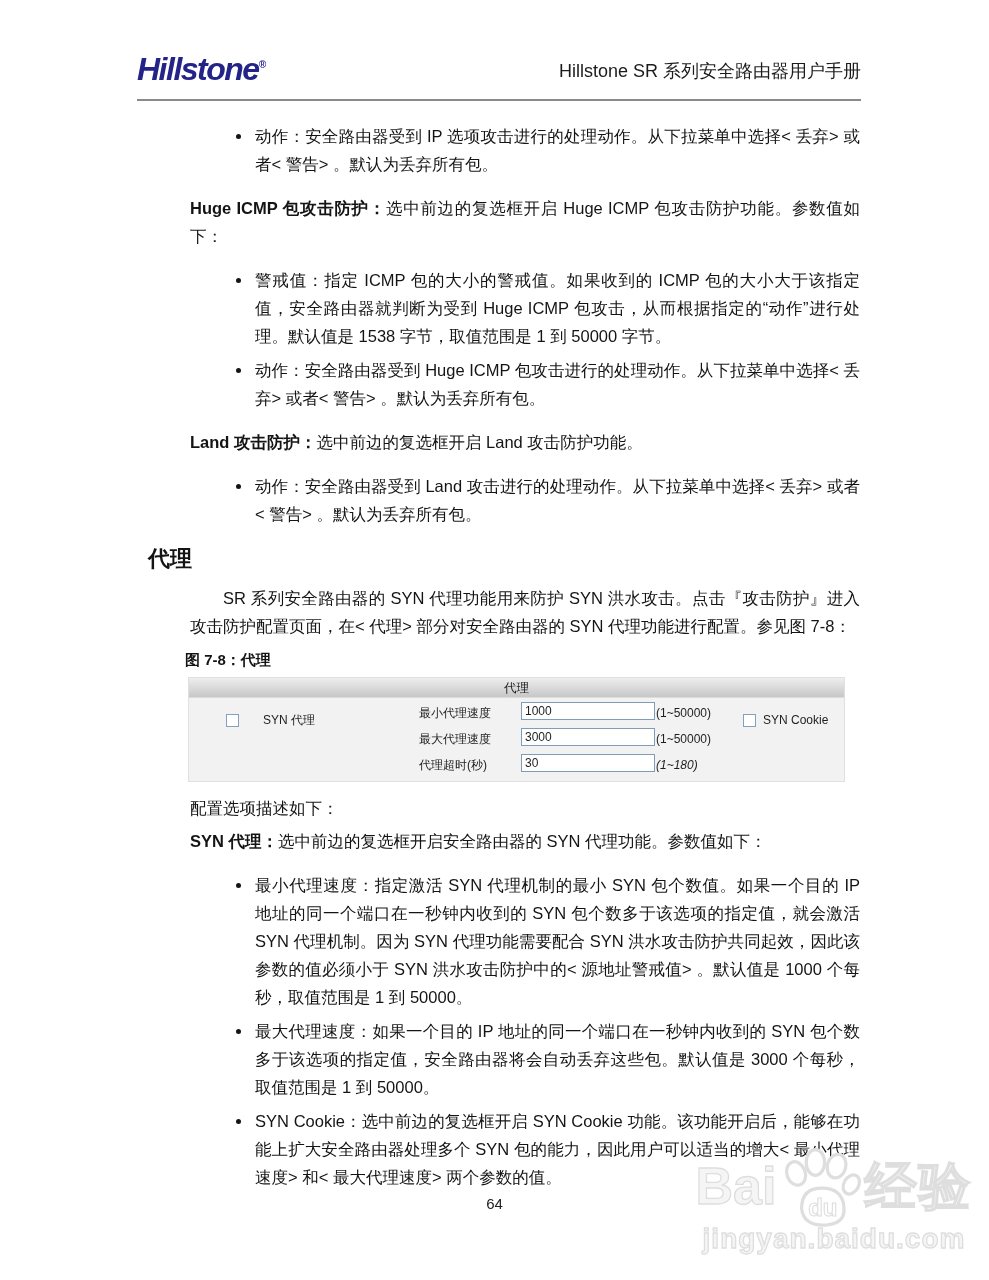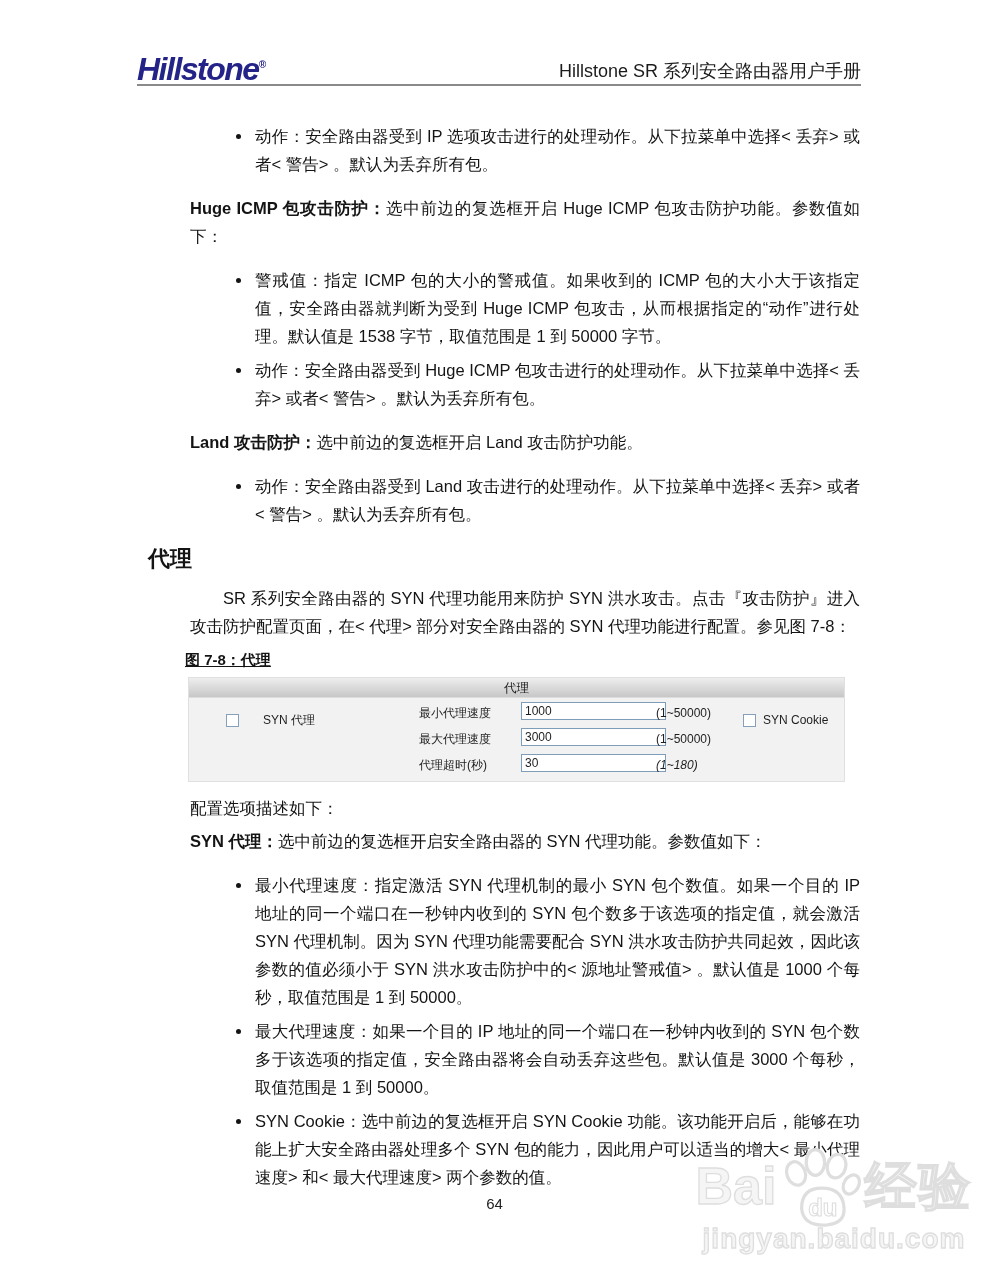--- a/index.html
+++ b/index.html
@@ -11,41 +11,41 @@
     background: #ffffff;
     overflow: hidden;
     font-family: "Liberation Sans", "DejaVu Sans", sans-serif;
     color: #141414;
   }
   
   .header {
     position: absolute; top: 50px; left: 137px; right: 128px;
     display: flex; justify-content: space-between; align-items: flex-end;
     border-bottom: 2px solid #8a8a8a;
-    padding-bottom: 0;
+    padding-bottom: 15px;
   }
   .logo {
     font-size: 32px; font-weight: bold; font-style: italic;
     color: #232388; letter-spacing: -1.5px; line-height: 30px;
   }
   .logo .reg { font-size: 10px; vertical-align: super; letter-spacing: 0; }
   .header-title { font-size: 18px; color: #1b1b1b; padding-bottom: 1px; }
 
   
   .content {
     position: absolute; top: 106px; left: 148px; width: 712px;
     font-size: 16.5px; line-height: 28px;
   }
   .para { margin: 5px 0 5px 42px; text-align: justify; }
   .para.intro { text-indent: 2em; }
   .lead { font-weight: bold; }
   ul.bullets { list-style: disc outside; margin: 16px 0; padding-left: 105px; }
   ul.bullets li { text-align: justify; margin: 6px 0; padding-left: 2px; }
   .h1 { font-size: 22px; font-weight: bold; margin: 16px 0 10px 0; line-height: 30px; }
-  .caption { font-size: 15px; font-weight: bold; margin: 10px 0 7px 37px; line-height: 20px; text-decoration: underline; }
+  .caption { font-size: 15px; font-weight: bold; margin: 10px 0 7px 37px; line-height: 20px; }
 
   
   .panel {
     margin-left: 40px; width: 657px;
     background: #f2f2f2; font-size: 12px; color: #1e1e1e;
     border: 1px solid #e0e0e0;
   }
   .panel-title {
     height: 20px; line-height: 20px; text-align: center;
     background: linear-gradient(#eeeeee, #c7c7c7);
@@ -54,21 +54,21 @@
   }
   .panel-body { position: relative; height: 83px; }
   .checkbox {
     display: inline-block; width: 13px; height: 13px;
     background: #ffffff; border: 1px solid #85a0b8;
   }
   .cbgroup { position: absolute; display: flex; align-items: center; gap: 24px; }
   .cbgroup.cookie { gap: 7px; }
   .f-label { position: absolute; left: 230px; line-height: 18px; }
   .f-input {
-    position: absolute; left: 332px; width: 145px; height: 18px;
+    position: absolute; left: 332px; width: 134px; height: 18px;
     border: 1px solid #7f9db9; font-size: 12px; padding: 0 3px;
     font-family: "Liberation Sans", "DejaVu Sans", sans-serif;
     background: #ffffff; color: #1e1e1e;
   }
   .f-range { position: absolute; left: 467px; line-height: 18px; }
 
   
   .pagenum {
     position: absolute; left: 0; right: 0; bottom: 68px;
     text-align: center; font-size: 15px; color: #222;

